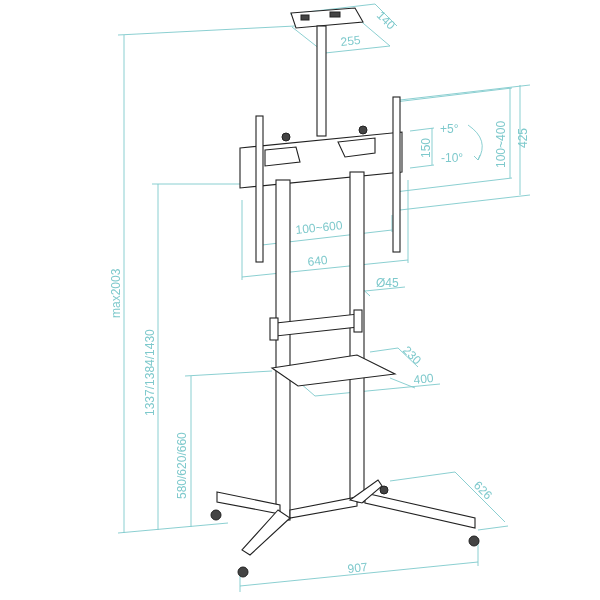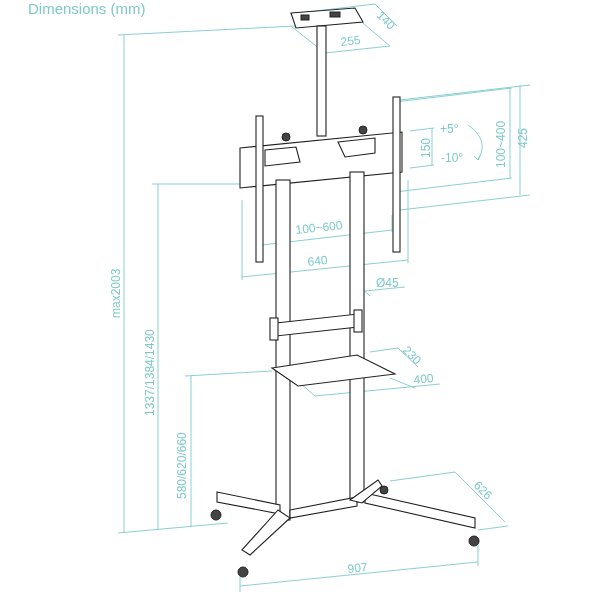--- a/index.html
+++ b/index.html
@@ -8,21 +8,20 @@
   svg { position:absolute; left:0; top:0; }
   .dim { stroke:#7ec9cc; stroke-width:0.9; fill:none; }
   .dimtext { fill:#7ec9cc; font-family:"Liberation Sans", sans-serif; font-size:12px; }
   .ink { stroke:#222; stroke-width:1.1; fill:#fff; }
   .inkf { stroke:#222; stroke-width:1; fill:#444; }
 </style>
 </head>
 <body>
 
 <div id="canvas">
-  <div id="title">Dimensions (mm)</div>
 
   <svg width="600" height="600" viewBox="0 0 600 600">
 
     <g>
 
       <line class="dim" x1="124" y1="35" x2="124" y2="533"></line>
       <line class="dim" x1="118" y1="35" x2="295" y2="26"></line>
 
       <line class="dim" x1="158" y1="184" x2="158" y2="530"></line>
       <line class="dim" x1="152" y1="184" x2="240" y2="184"></line>

